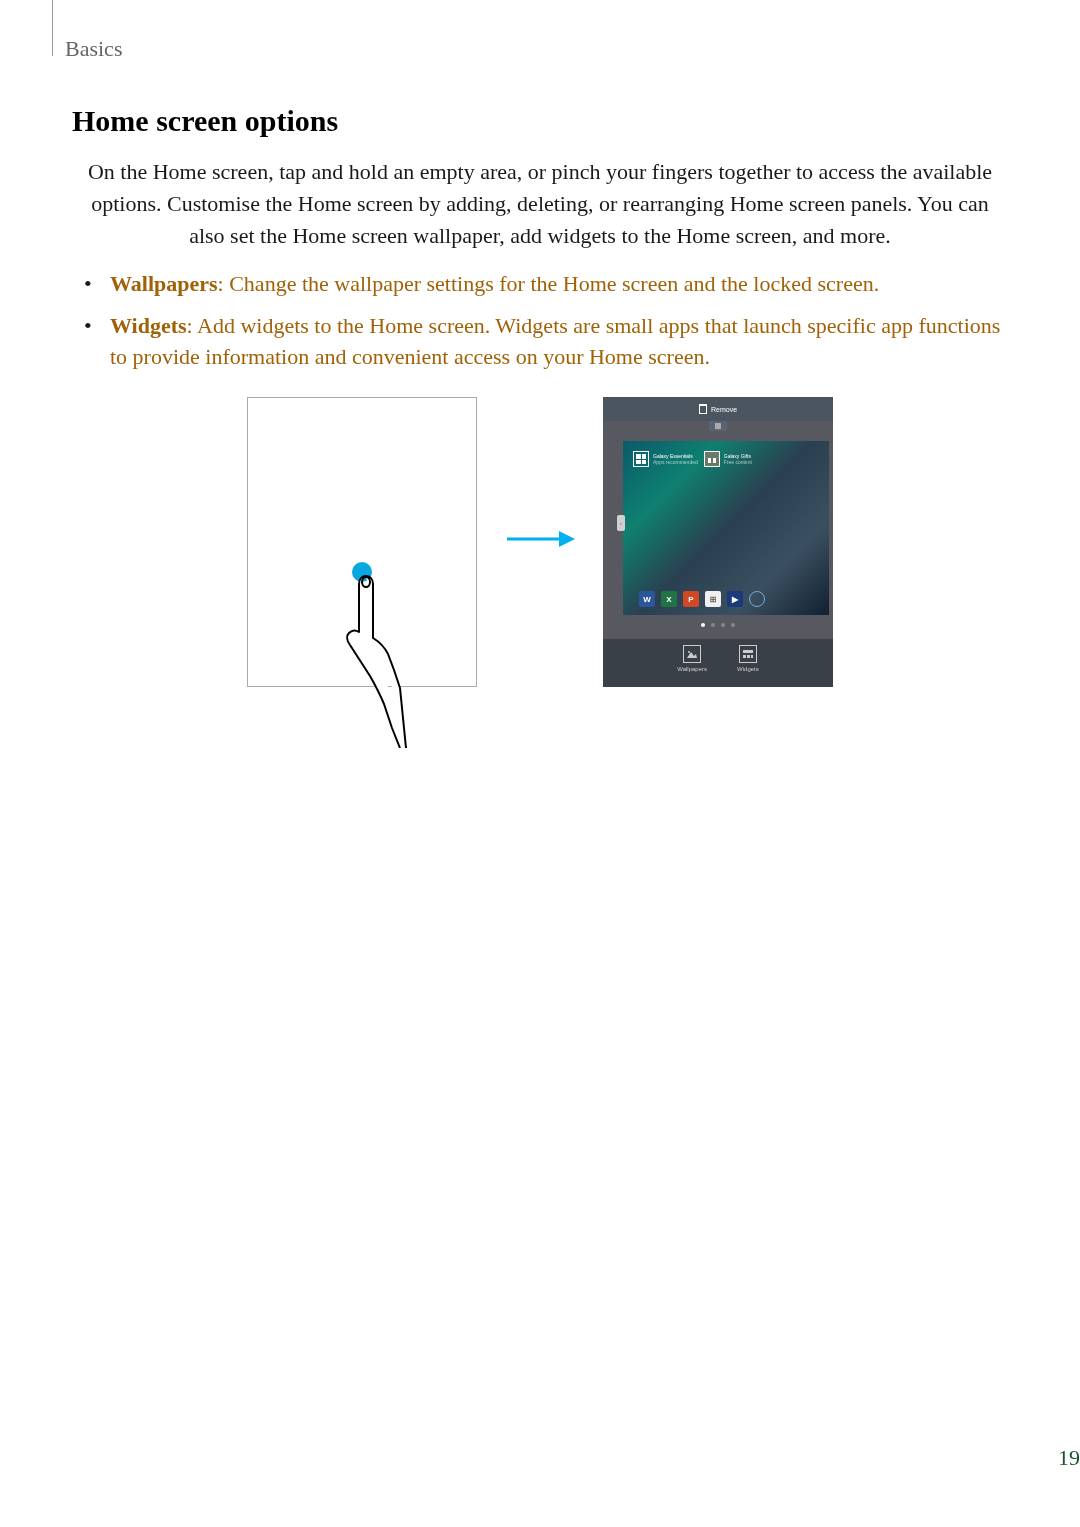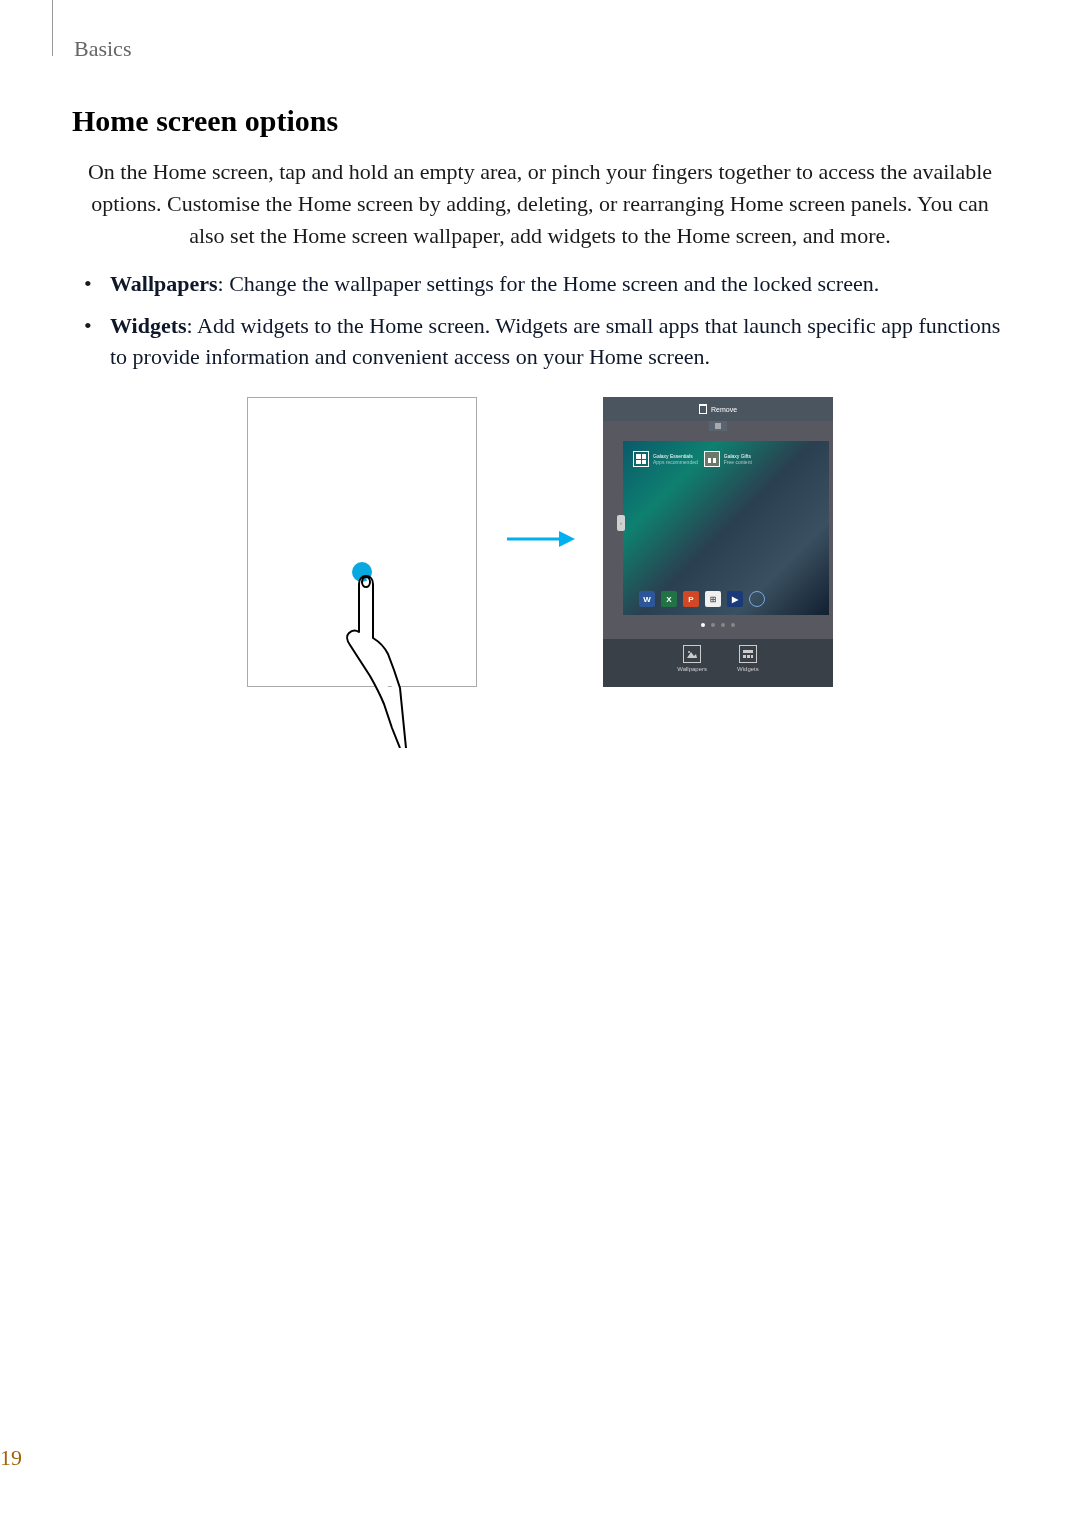--- a/index.html
+++ b/index.html
@@ -15,21 +15,21 @@
       position: absolute;
       top: 0;
       left: 52px;
       width: 1px;
       height: 56px;
       background: #999;
     }
     .breadcrumb {
       position: absolute;
       top: 36px;
-      left: 74px;
+      left: 65px;
       font-size: 22px;
       color: #666;
     }
     .content {
       position: absolute;
       top: 104px;
       left: 72px;
       right: 72px;
     }
     .section-title {
@@ -46,21 +46,21 @@
       text-align: center;
     }
     .bullet-list {
       list-style: none;
       padding-left: 28px;
     }
     .bullet-list li {
       position: relative;
       font-size: 22px;
       line-height: 1.45;
-      color: #0f172a;
+      color: #a16207;
       margin-bottom: 10px;
       padding-left: 10px;
     }
     .bullet-list li::before {
       content: "•";
       position: absolute;
       left: -16px;
       top: 0;
       font-size: 22px;
       color: #1a1a1a;
@@ -269,23 +269,23 @@
     .ss-option-label {
       font-size: 6px;
       color: #ccc;
       font-family: Arial, sans-serif;
     }
     .page-number {
       position: absolute;
       bottom: 56px;
       left: 0;
       right: 0;
-      text-align: left;
+      text-align: right;
       font-size: 22px;
-      color: #a16207;
+      color: #14532d;
     }
   </style>
 </head>
 <body>
 
 <div class="top-left-line"></div>
 <div class="breadcrumb">Basics</div>
 
 <div class="content">
   <h2 class="section-title">Home screen options</h2>

